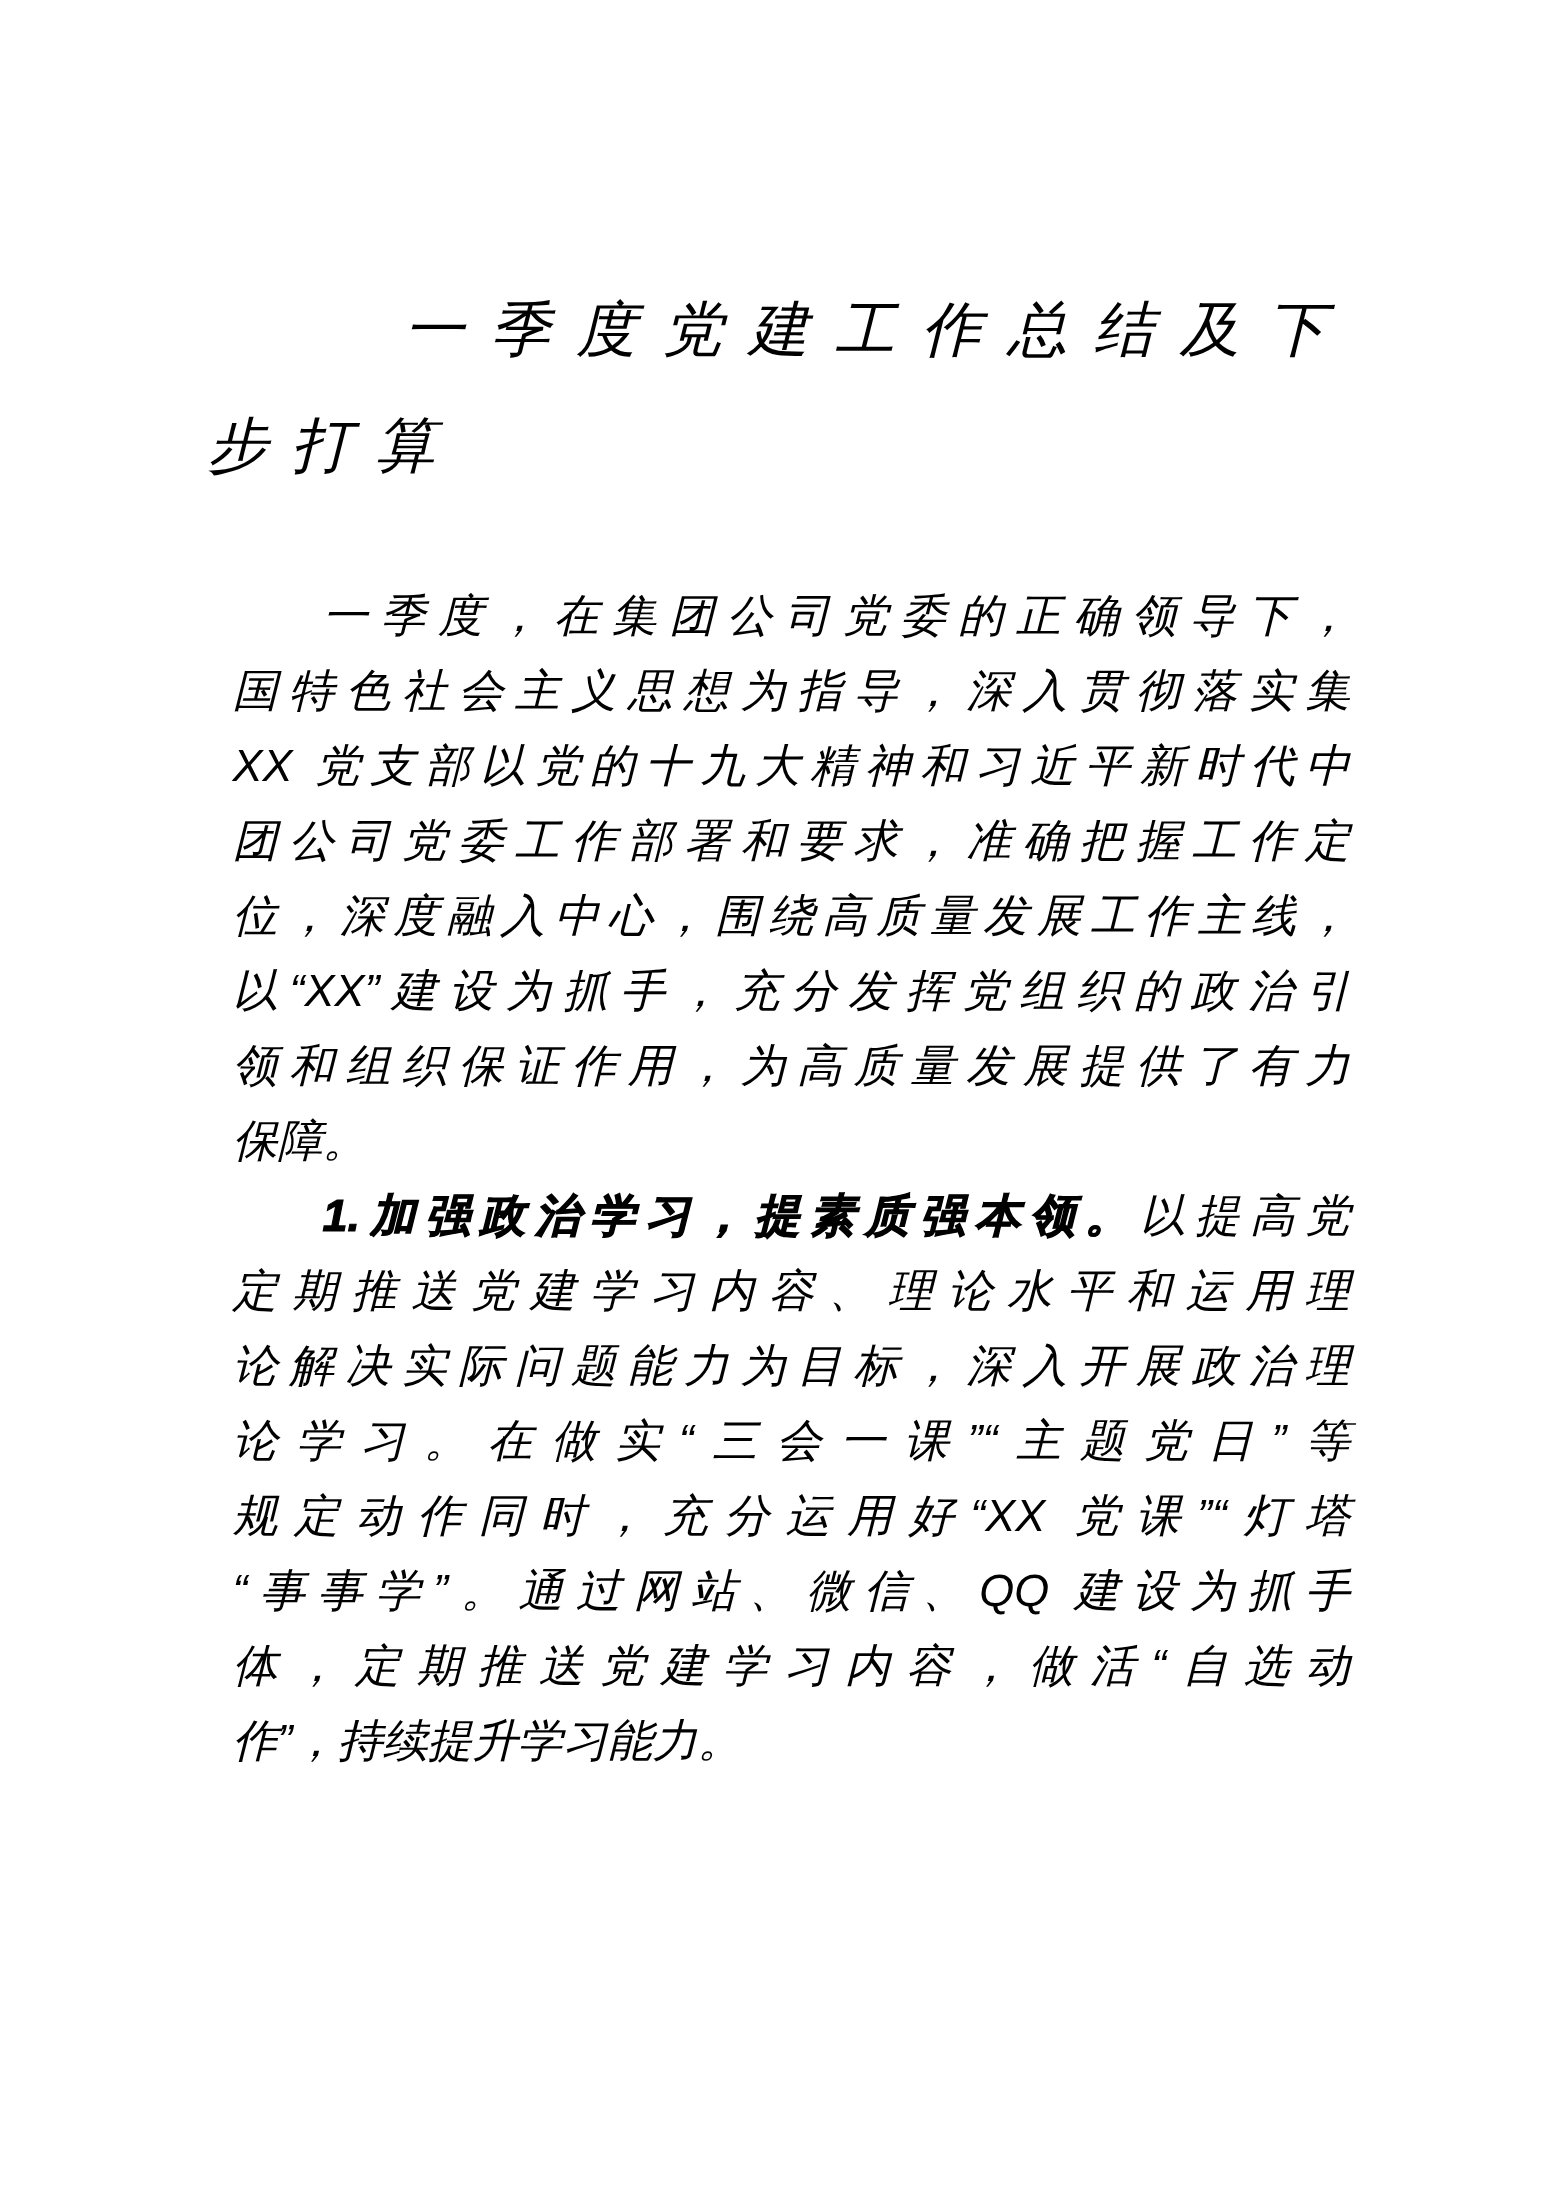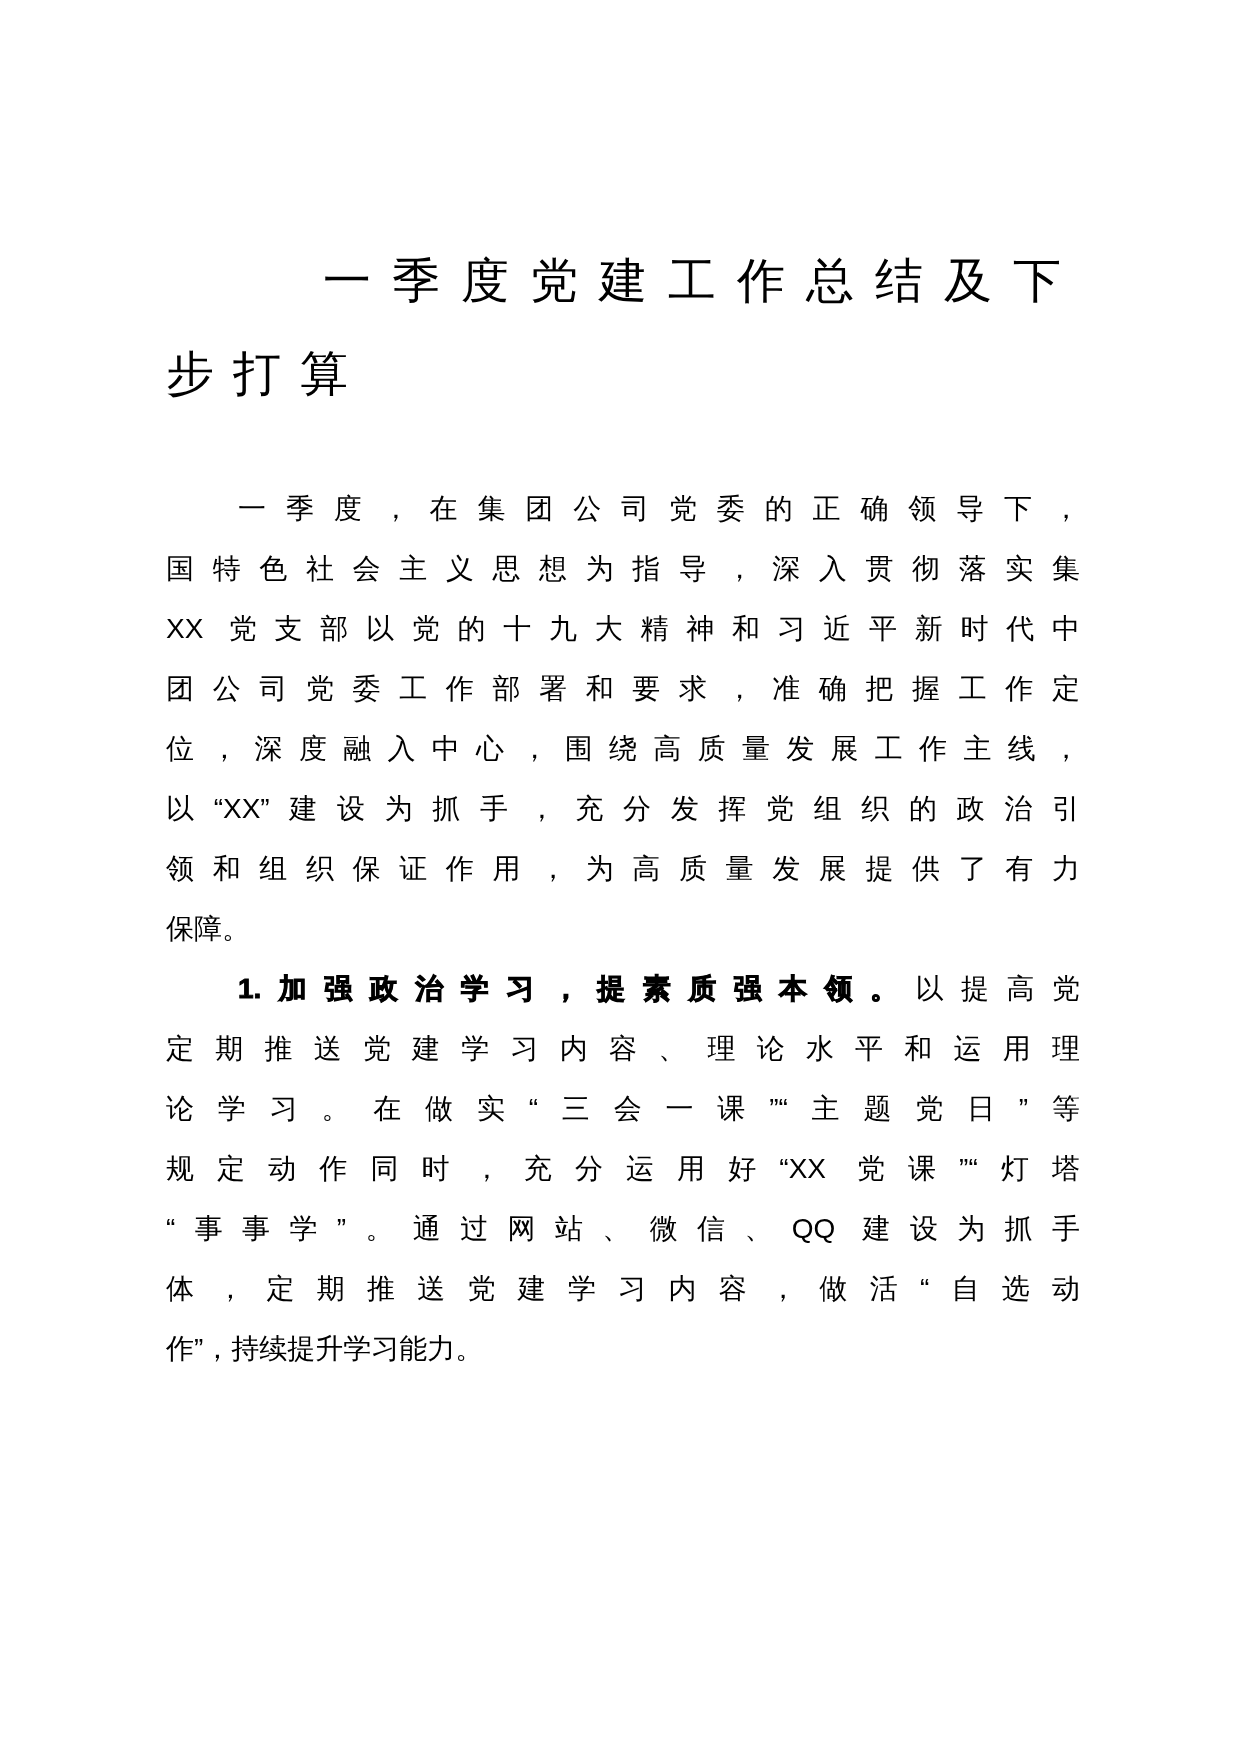--- a/index.html
+++ b/index.html
@@ -12,22 +12,23 @@
     width: 1240px;
     height: 1754px;
     background: #ffffff;
     color: #000000;
     font-family: "Liberation Sans", "DejaVu Sans", sans-serif;
     overflow: hidden;
   }
   .content {
     position: absolute;
     left: 166px;
-    top: 234px;
+    top: 218px;
     width: 914px;
+    font-style: italic;
   }
   .line {
     text-align: justify;
     text-justify: inter-character;
     text-align-last: left;
   }
   .line.fill {
     text-align-last: justify;
   }
   
@@ -38,23 +39,24 @@
     font-weight: 400;
   }
   .t-line.indent {
     text-indent: 157px;
   }
   .title-block {
     margin-bottom: 59px;
   }
   
   .b-line {
-    font-size: 28px;
+    font-size: 36px;
     line-height: 60px;
     letter-spacing: 0;
+    margin-left: 20px;
   }
   .b-line.indent {
     text-indent: 72px;
   }
   .b-line.heading {
     font-weight: 600;
   }
   .seg-bold {
     font-weight: 800;
     -webkit-text-stroke: 0.9px currentColor;
@@ -73,20 +75,21 @@
         <div class="line b-line fill indent"><span>一季度，在集团公司党委的正确领导下，</span></div>
         <div class="line b-line fill"><span>国特色社会主义思想为指导，深入贯彻落实集</span></div>
         <div class="line b-line fill"><span>XX 党支部以党的十九大精神和习近平新时代中</span></div>
         <div class="line b-line fill"><span>团公司党委工作部署和要求，准确把握工作定</span></div>
         <div class="line b-line fill"><span>位，深度融入中心，围绕高质量发展工作主线，</span></div>
         <div class="line b-line fill"><span>以“XX”建设为抓手，充分发挥党组织的政治引</span></div>
         <div class="line b-line fill"><span>领和组织保证作用，为高质量发展提供了有力</span></div>
         <div class="line b-line"><span>保障。</span></div>
         <div class="line b-line fill indent"><span class="seg-bold">1.加强政治学习，提素质强本领。</span><span>以提高党</span></div>
         <div class="line b-line fill"><span>定期推送党建学习内容、理论水平和运用理</span></div>
+        <div class="line b-line fill"><span>论解决实际问题能力为目标，深入开展政治理</span></div>
         <div class="line b-line fill"><span>论学习。在做实“三会一课”“主题党日”等</span></div>
         <div class="line b-line fill"><span>规定动作同时，充分运用好“XX 党课”“灯塔</span></div>
         <div class="line b-line fill"><span>“事事学”。通过网站、微信、QQ 建设为抓手</span></div>
         <div class="line b-line fill"><span>体，定期推送党建学习内容，做活“自选动</span></div>
         <div class="line b-line"><span>作”，持续提升学习能力。</span></div>
       </div>
   </div>
 </div>
 
 </body></html>

